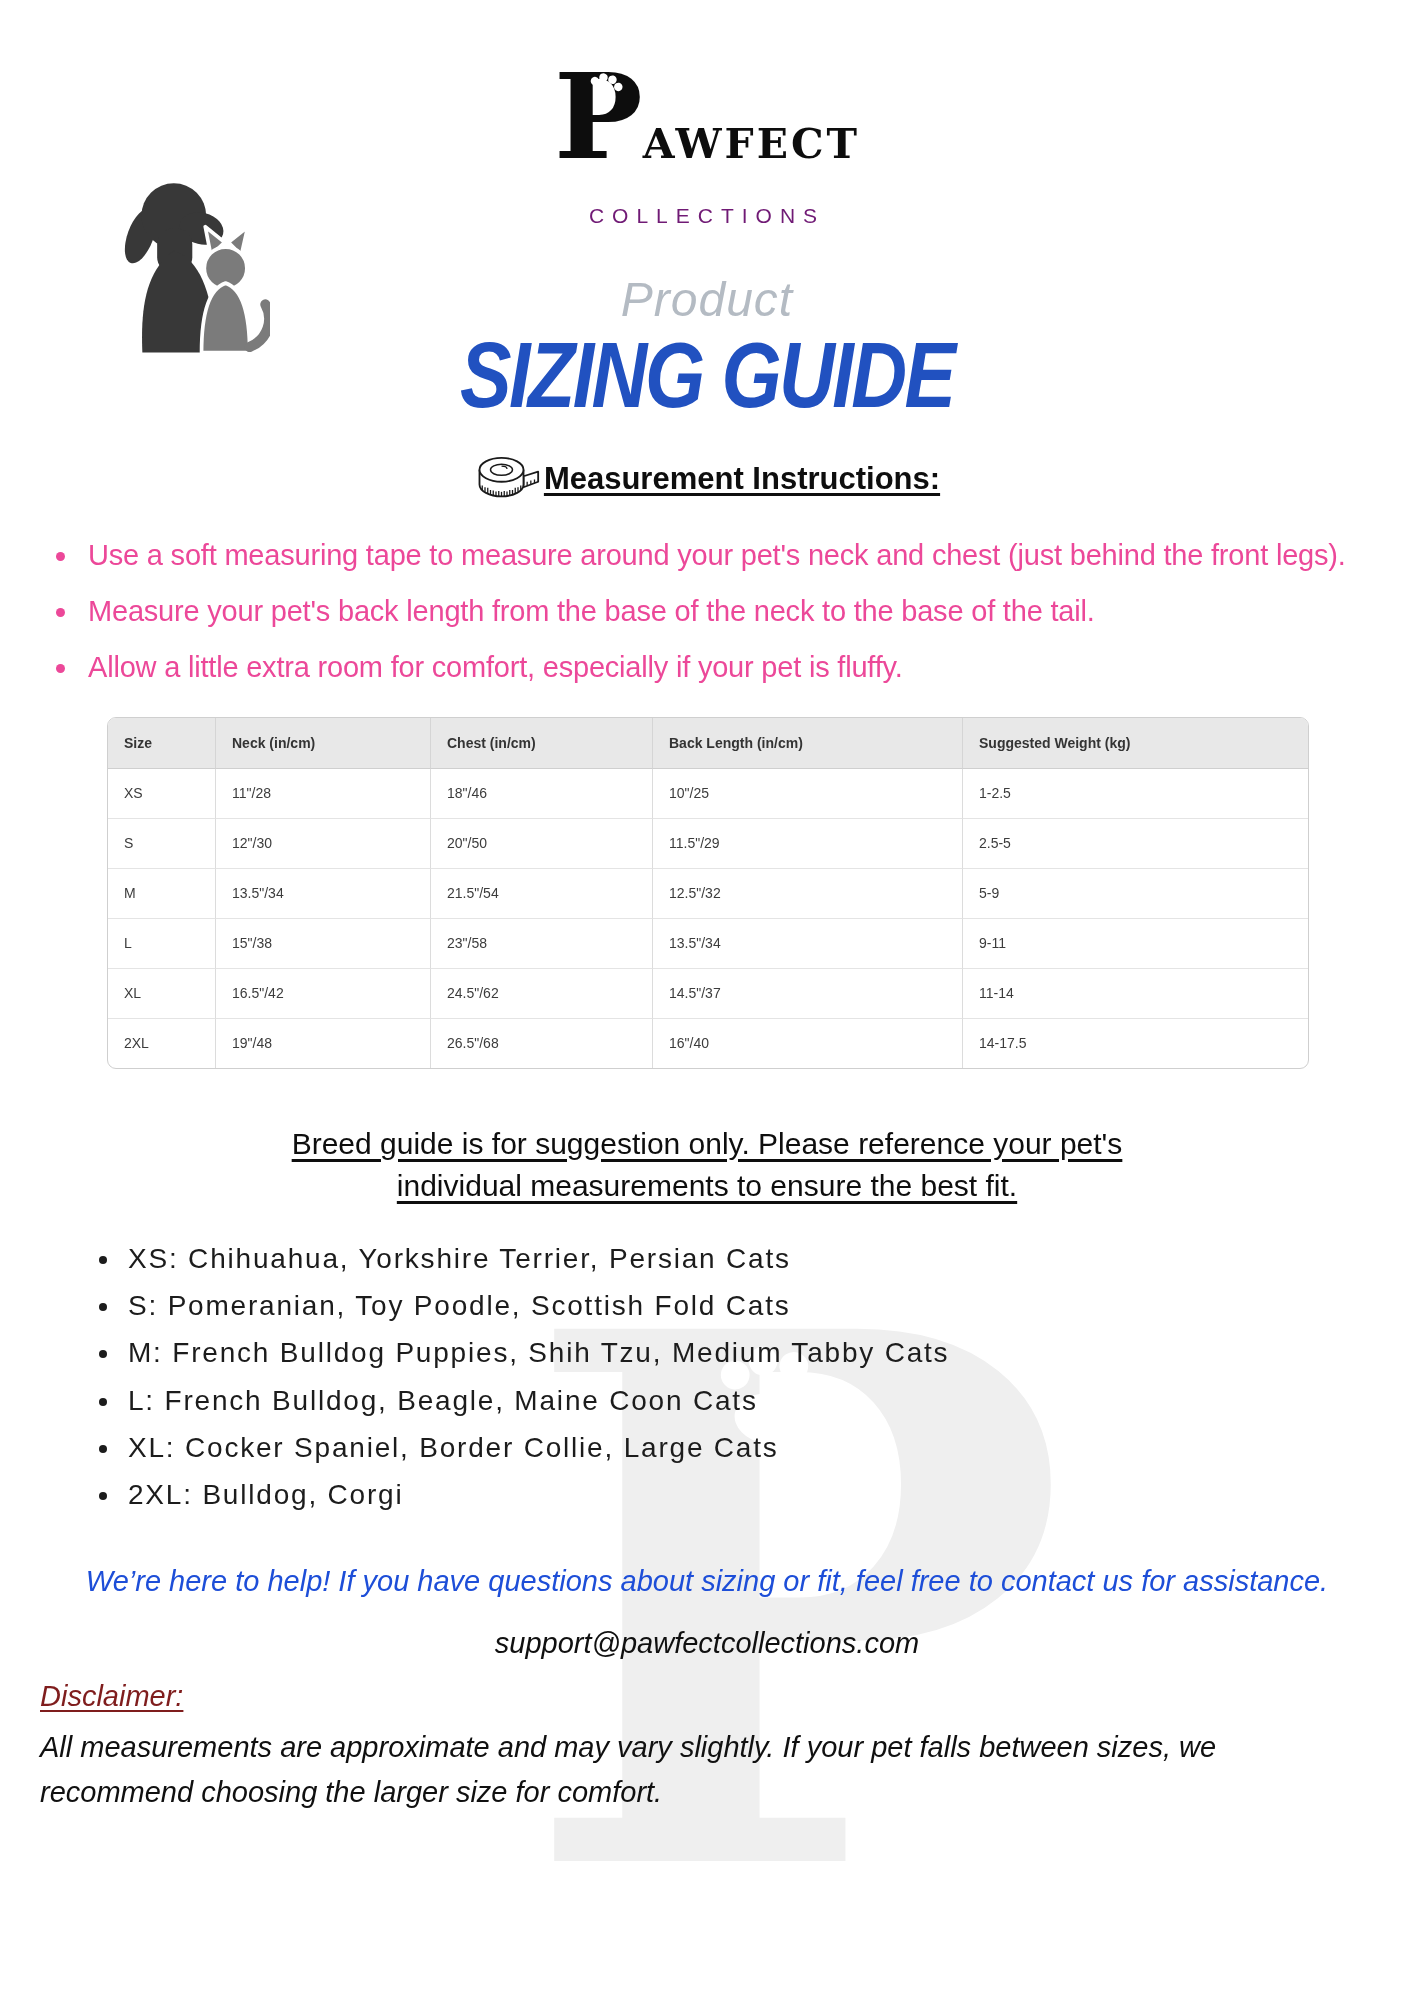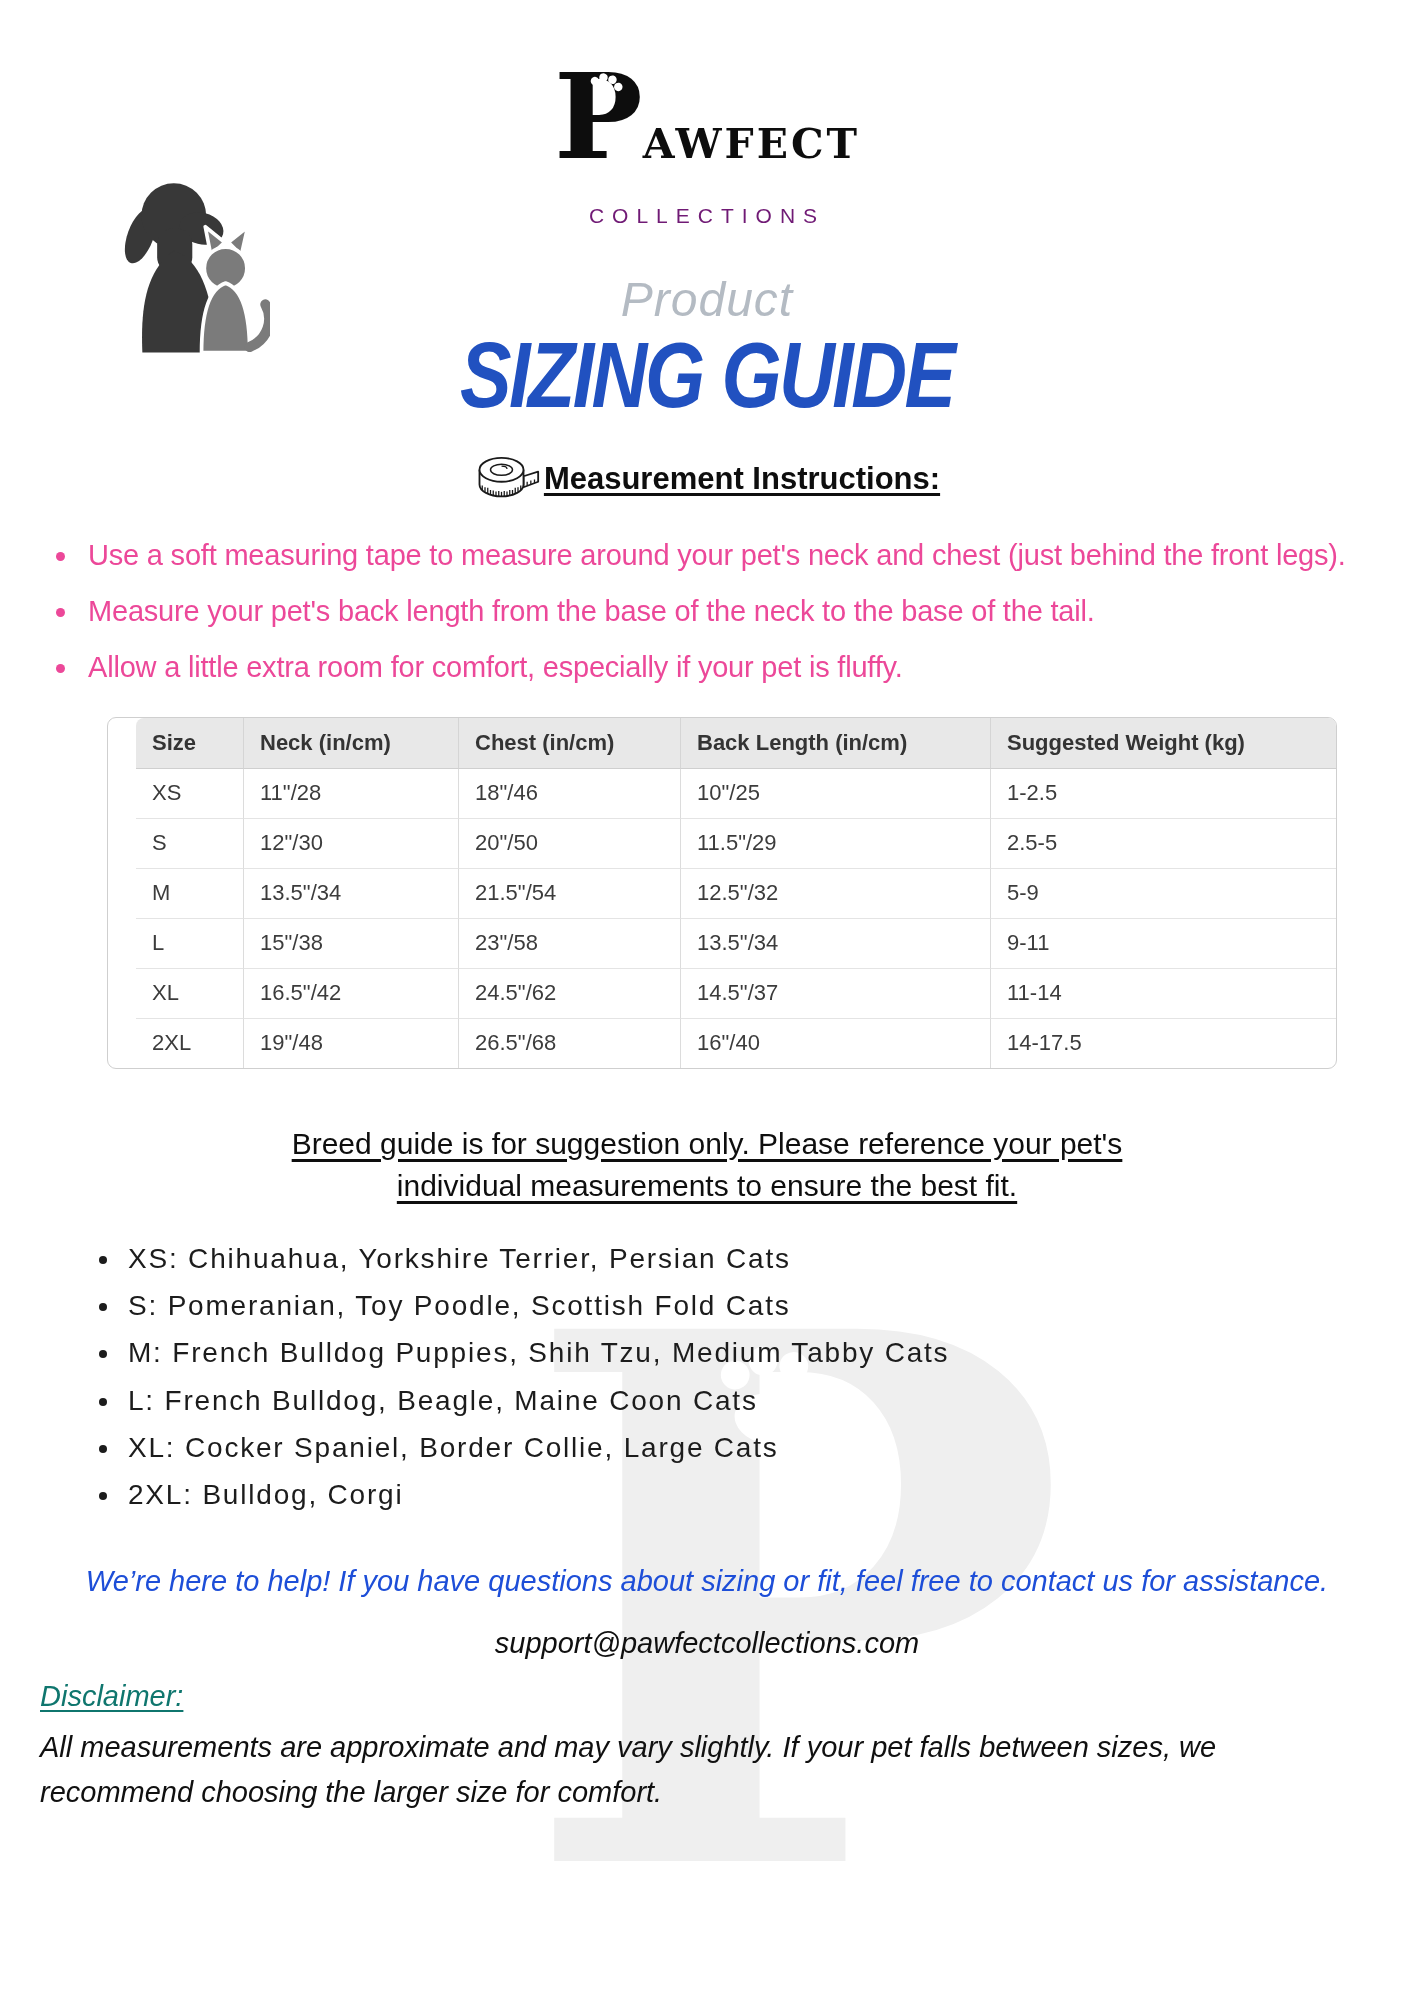--- a/index.html
+++ b/index.html
@@ -51,21 +51,21 @@
   
   .instructions{
     margin:28px auto 0;width:1330px;padding-left:38px;box-sizing:border-box;
     font-size:29px;line-height:1.62;color:#ec4899;letter-spacing:-.2px;
   }
   .instructions li{margin-bottom:9px;padding-left:8px;}
   
   .table-wrap{margin:26px auto 0;width:1200px;}
   table.size-table{
     width:100%;border-collapse:separate;border-spacing:0;table-layout:fixed;
-    border:1px solid #cfcfcf;border-radius:9px;font-size:22px;color:#3c3c3c;padding-left:28px;
+    border:1px solid #cfcfcf;border-radius:9px;font-size:14px;color:#3c3c3c;
   }
   table.size-table th{
     background:#e8e8e8;font-weight:700;text-align:left;height:50px;
     padding:0 0 0 16px;border-right:1px solid #d5d5d5;border-bottom:1px solid #cfcfcf;color:#343434;
   }
   table.size-table th:last-child{border-right:none;}
   table.size-table th:first-child{border-top-left-radius:8px;}
   table.size-table th:last-child{border-top-right-radius:8px;}
   table.size-table td{
     height:49px;padding:0 0 0 16px;border-right:1px solid #dcdcdc;border-bottom:1px solid #e4e4e4;
@@ -85,21 +85,21 @@
   .breeds li{margin-bottom:11px;padding-left:6px;}
   
   .help-text{
     margin:46px auto 0;max-width:1300px;text-align:center;font-style:italic;
     font-size:29px;line-height:1.5;color:#1d4ed8;
   }
   .email{
     margin:24px auto 0;text-align:center;font-style:italic;font-size:29px;color:#101010;
   }
   .disclaimer-heading{
-    margin:20px 0 0 40px;font-style:italic;font-size:29px;color:#0f766e;
+    margin:20px 0 0 40px;font-style:italic;font-size:29px;color:#7f1d1d;
     text-decoration:underline;text-underline-offset:4px;display:inline-block;
   }
   .disclaimer-body{
     margin:12px 44px 1px 40px;font-style:italic;font-size:29px;line-height:1.55;color:#101010;
   }
   ul{list-style:disc;}
 </style>
 </head>
 <body>
 

